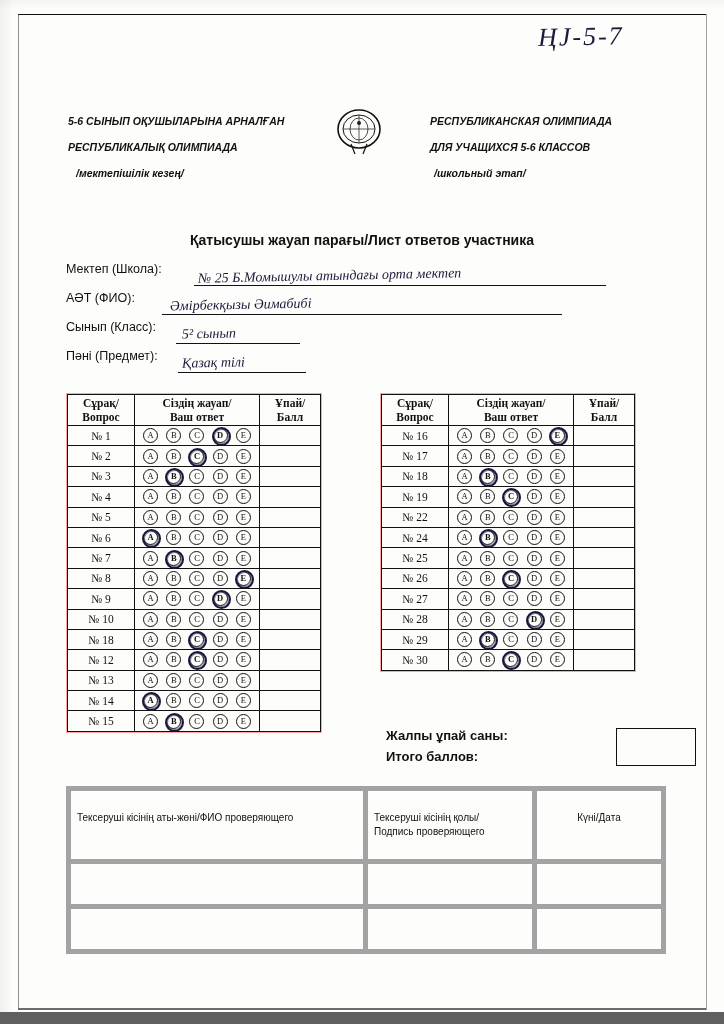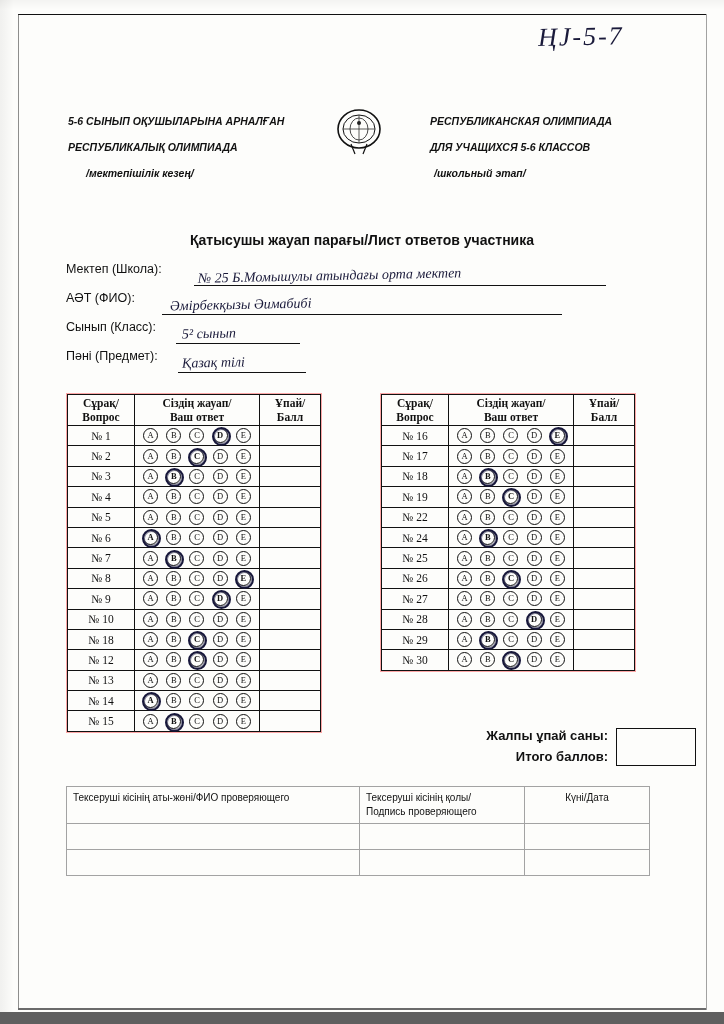--- a/index.html
+++ b/index.html
@@ -30,21 +30,21 @@
     white-space:nowrap;
   }
 
   .corner-code{
     position:absolute;left:538px;top:22px;font-size:26px;letter-spacing:2px;
   }
 
   
   .hdr{position:absolute;left:0;top:108px;width:724px;}
   .hdr-left{position:absolute;left:68px;top:0;width:250px;font-size:10.5px;font-weight:bold;font-style:italic;line-height:26px;color:#111;}
-  .hdr-left .l3{margin-left:18px;}
+  .hdr-left .l3{margin-left:8px;}
   .hdr-right{position:absolute;left:430px;top:0;width:250px;font-size:10.5px;font-weight:bold;font-style:italic;line-height:26px;color:#111;}
   .hdr-right .l3{margin-left:4px;}
 
   .emblem{position:absolute;left:332px;top:-4px;width:54px;height:54px;}
 
   .title{position:absolute;left:0;top:232px;width:724px;text-align:center;font-size:14px;font-weight:bold;color:#111;}
 
   .fields{position:absolute;left:66px;top:260px;width:600px;font-size:12.5px;color:#111;}
   .field{position:relative;height:29px;}
   .field .lbl{position:absolute;left:0;top:2px;white-space:nowrap;}
@@ -67,26 +67,26 @@
     width:13px;height:13px;border:1px solid #111;border-radius:50%;
     font-size:8.5px;line-height:12px;text-align:center;color:#111;position:relative;
     font-family:"Liberation Serif",serif;
   }
   .opt.marked::after{
     content:"";position:absolute;left:-2px;top:-2px;width:15px;height:15px;border-radius:50%;
     border:2px solid #17173a;box-shadow:inset 0 0 0 1px rgba(20,20,60,.5);
   }
   .opt.marked{font-weight:bold;}
 
-  .totals{position:absolute;left:386px;top:725px;font-size:13px;font-weight:bold;color:#111;text-align:right;width:222px;line-height:21px;}
+  .totals{position:absolute;left:386px;top:725px;font-size:13px;font-weight:bold;color:#111;text-align:left;width:222px;line-height:21px;}
   .totalbox{position:absolute;left:616px;top:728px;width:78px;height:36px;border:1.5px solid #111;}
 
   .checker{position:absolute;left:66px;top:786px;}
   table.checker-grid{border-collapse:collapse;}
-  table.checker-grid td{border:1px solid #a3a3a3;font-size:10px;color:#111;vertical-align:top;padding:4px 6px;line-height:14px;}
+  table.checker-grid td{border:5px solid #a3a3a3;font-size:10px;color:#111;vertical-align:top;padding:20px 6px;line-height:14px;}
   .c1{width:280px;}
   .c2{width:152px;}
   .c3{width:112px;margin-top:16px;}
   .rowh{height:30px;}
   .rowb{height:26px;}
   .center{text-align:center;}
 </style>
 </head>
 <body>
 

